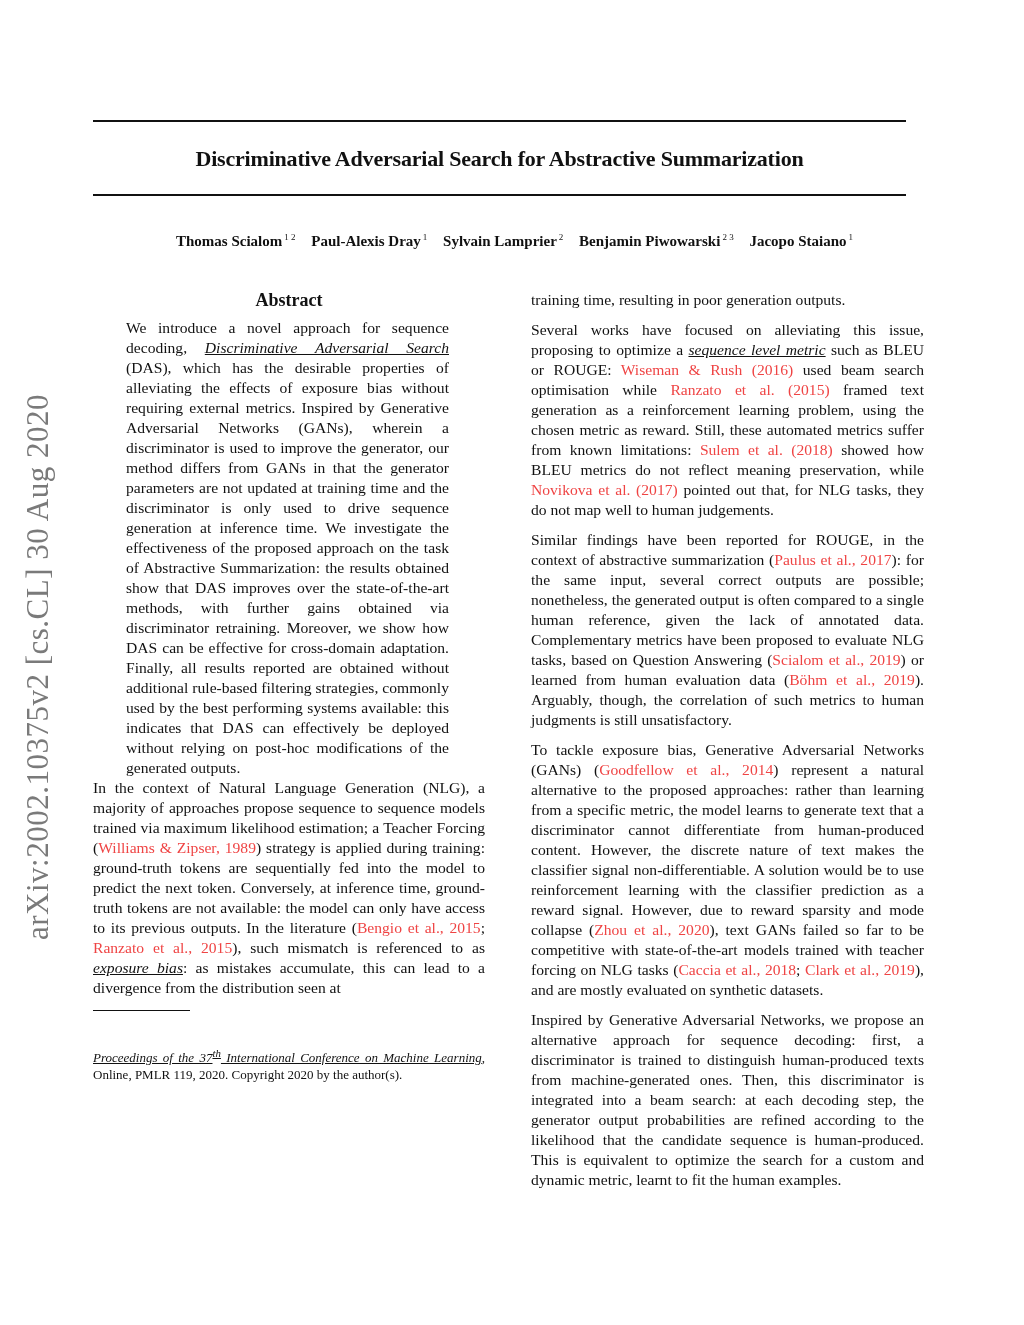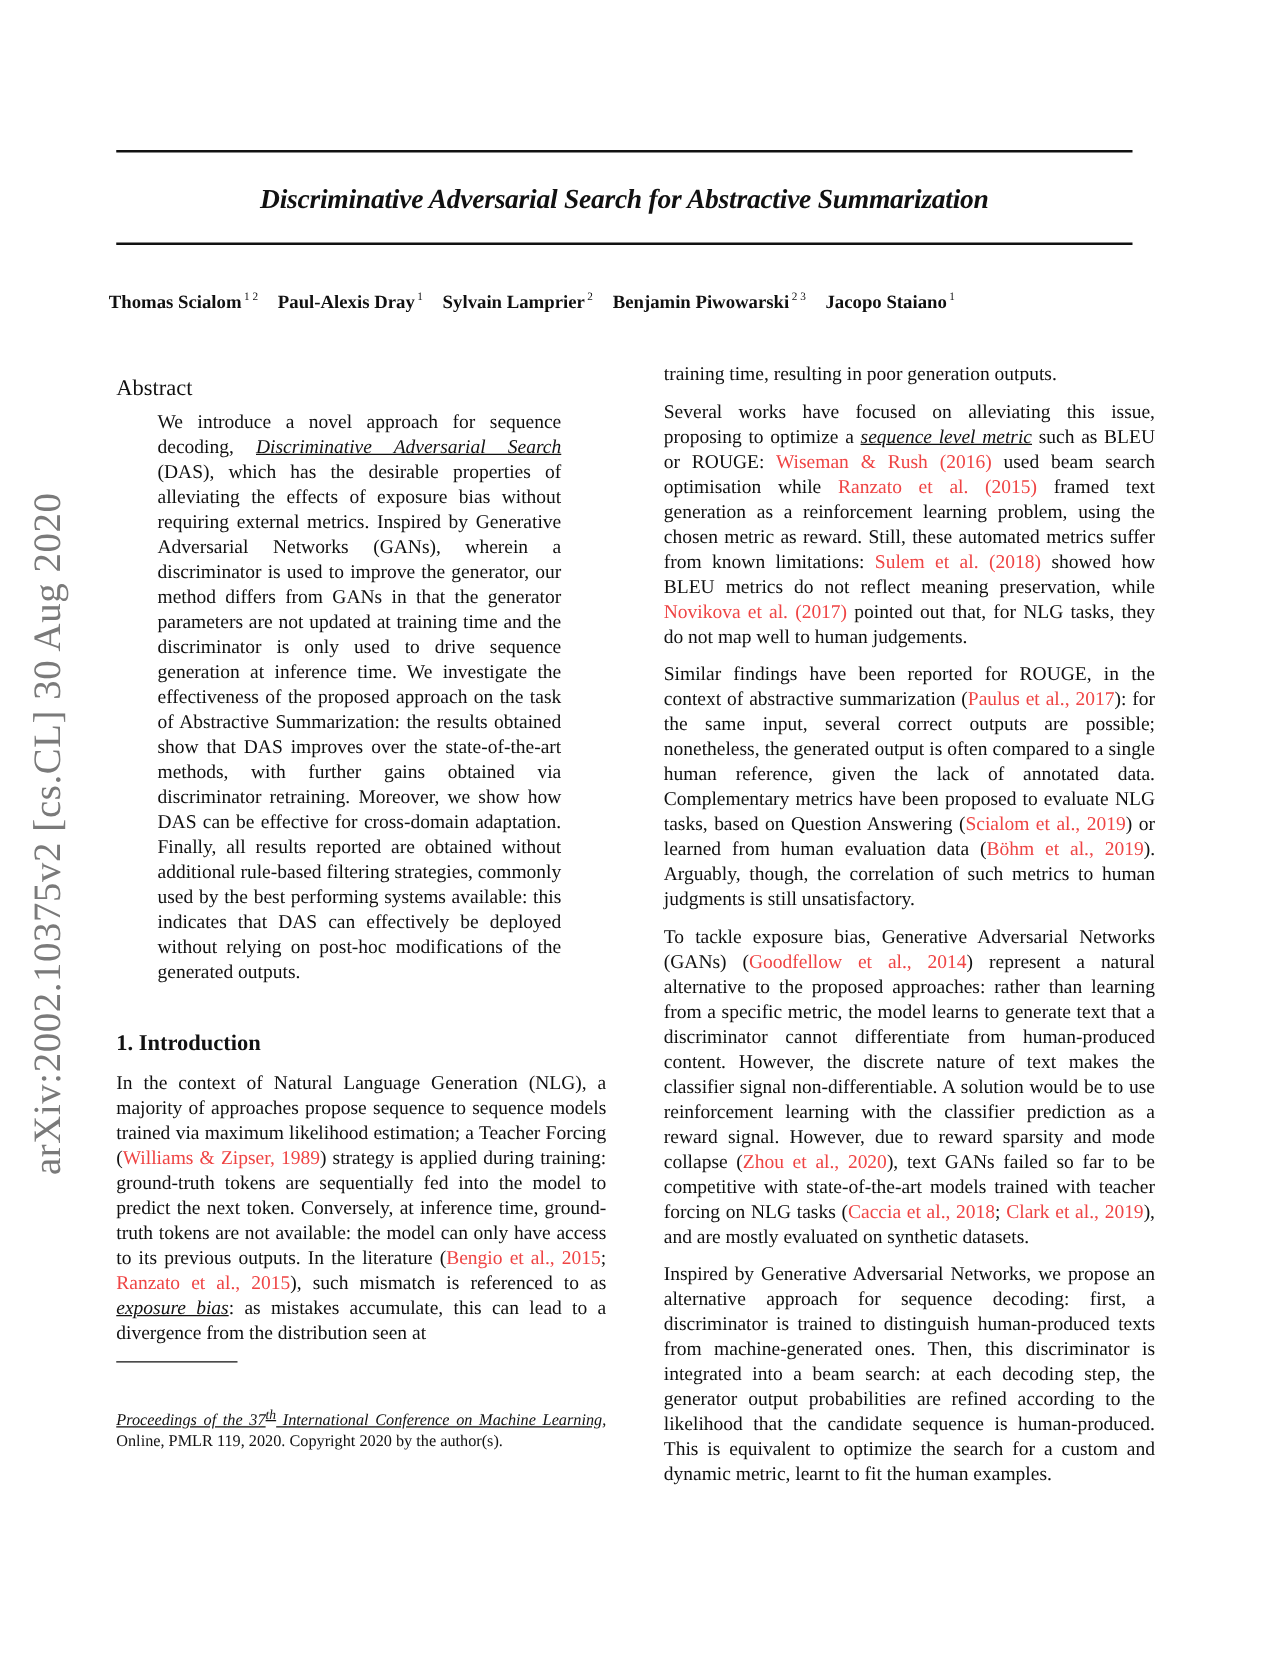--- a/index.html
+++ b/index.html
@@ -2,31 +2,31 @@
 <html><head>
 <meta charset="utf-8">
 <style>
   html, body { margin: 0; padding: 0; background: #ffffff; }
   body { width: 1024px; height: 1325px; position: relative; overflow: hidden;
          font-family: "Liberation Serif", "DejaVu Serif", serif; color: #111; }
   .rule { position: absolute; left: 93px; width: 813px; height: 2px; background: #111; }
   #rule-top { top: 120px; }
   #rule-bottom { top: 194px; }
   .title { position: absolute; top: 146px; left: 93px; width: 813px; text-align: center;
-           font-weight: bold; font-size: 22px; letter-spacing: -0.2px; font-style: italic; }
-  .authors { position: absolute; top: 232px; left: 81px; width: 813px; text-align: left;
+           font-weight: bold; font-size: 22px; letter-spacing: -0.2px; }
+  .authors { position: absolute; top: 232px; left: 108px; width: 813px; text-align: center;
              font-weight: bold; font-size: 15px; }
   .author { margin: 0 6px; }
   .author sup { font-weight: normal; font-size: 9px; vertical-align: 6px; margin-left: 2px; }
   .arxiv { position: absolute; left: 20px; top: 940px; transform-origin: 0 0; transform: rotate(-90deg);
            font-size: 31px; color: #7a7a7a; white-space: nowrap; letter-spacing: 0.5px; width: 600px; }
   .col { position: absolute; font-size: 15.6px; line-height: 20px; text-align: justify; }
   #col-left { left: 93px; top: 286px; width: 392px; }
   #col-right { left: 514px; top: 290px; width: 393px; margin-left: 17px; }
-  .abstract-head { font-weight: normal; font-size: 18px; margin: 14px 0 8px 0; }
+  .abstract-head { text-align: center; font-weight: bold; font-size: 18px; margin: 4px 0 8px 0; }
   .abstract-body { margin: 0 36px 0 33px; hyphens: auto; }
   .section-head { font-weight: bold; font-size: 18px; margin: 36px 0 13px 0; text-align: left; }
   p { margin: 0 0 10px 0; }
   .cite { color: #ef4444; }
   .fn-rule { width: 97px; height: 1px; background: #111; margin: 12px 0 6px 0; }
   .footnote { font-size: 13px; line-height: 16.5px; text-indent: 16px; margin: 0; }
   .footnote sup { font-size: 8.5px; }
   .proc { font-size: 13px; line-height: 16.5px; margin-top: 34px; }
   em { font-style: italic; text-decoration: underline; }
 </style>
@@ -44,21 +44,20 @@
   <span class="author"><span>Benjamin Piwowarski</span><sup>2 3</sup></span>
   <span class="author"><span>Jacopo Staiano</span><sup>1</sup></span>
 </div>
 
 <div class="arxiv">arXiv:2002.10375v2  [cs.CL]  30 Aug 2020</div>
 
 <div class="col" id="col-left">
   <div class="abstract-head">Abstract</div>
   <div class="abstract-body"><span>We introduce a novel approach for sequence decoding, </span><em>Discriminative Adversarial Search</em><span> (DAS), which has the desirable properties of alleviating the effects of exposure bias without requiring external metrics. Inspired by Generative Adversarial Networks (GANs), wherein a discriminator is used to improve the generator, our method differs from GANs in that the generator parameters are not updated at training time and the discriminator is only used to drive sequence generation at inference time. We investigate the effectiveness of the proposed approach on the task of Abstractive Summarization: the results obtained show that DAS improves over the state-of-the-art methods, with further gains obtained via discriminator retraining. Moreover, we show how DAS can be effective for cross-domain adaptation.  Finally, all results reported are obtained without additional rule-based filtering strategies, commonly used by the best performing systems available: this indicates that DAS can effectively be deployed without relying on post-hoc modifications of the generated outputs.</span></div>
 
-  <div class="section-head">1. Introduction</div>
   <p><span>In the context of Natural Language Generation (NLG), a majority of approaches propose sequence to sequence models trained via maximum likelihood estimation; a Teacher Forcing (</span><a class="cite">Williams &amp; Zipser, 1989</a><span>) strategy is applied during training: ground-truth tokens are sequentially fed into the model to predict the next token. Conversely, at inference time, ground-truth tokens are not available: the model can only have access to its previous outputs.  In the literature (</span><a class="cite">Bengio et al., 2015</a><span>; </span><a class="cite">Ranzato et al., 2015</a><span>), such mismatch is referenced to as </span><em>exposure bias</em><span>: as mistakes accumulate, this can lead to a divergence from the distribution seen at</span></p>
 
   <div class="fn-rule"></div>
   <p class="proc"><em>Proceedings of the 37</em><sup><em>th</em></sup><em> International Conference on Machine Learning</em><span>, Online, PMLR 119, 2020. Copyright 2020 by the author(s).</span></p>
 </div>
 
 <div class="col" id="col-right">
   <p>training time, resulting in poor generation outputs.</p>
   <p><span>Several works have focused on alleviating this issue, proposing to optimize a </span><em>sequence level metric</em><span> such as BLEU or ROUGE: </span><a class="cite">Wiseman &amp; Rush (2016)</a><span> used beam search optimisation while </span><a class="cite">Ranzato et al. (2015)</a><span> framed text generation as a reinforcement learning problem, using the chosen metric as reward. Still, these automated metrics suffer from known limitations: </span><a class="cite">Sulem et al. (2018)</a><span> showed how BLEU metrics do not reflect meaning preservation, while </span><a class="cite">Novikova et al. (2017)</a><span> pointed out that, for NLG tasks, they do not map well to human judgements.</span></p>
   <p><span>Similar findings have been reported for ROUGE, in the context of abstractive summarization (</span><a class="cite">Paulus et al., 2017</a><span>): for the same input, several correct outputs are possible; nonetheless, the generated output is often compared to a single human reference, given the lack of annotated data. Complementary metrics have been proposed to evaluate NLG tasks, based on Question Answering (</span><a class="cite">Scialom et al., 2019</a><span>) or learned from human evaluation data (</span><a class="cite">Böhm et al., 2019</a><span>).  Arguably, though, the correlation of such metrics to human judgments is still unsatisfactory.</span></p>

